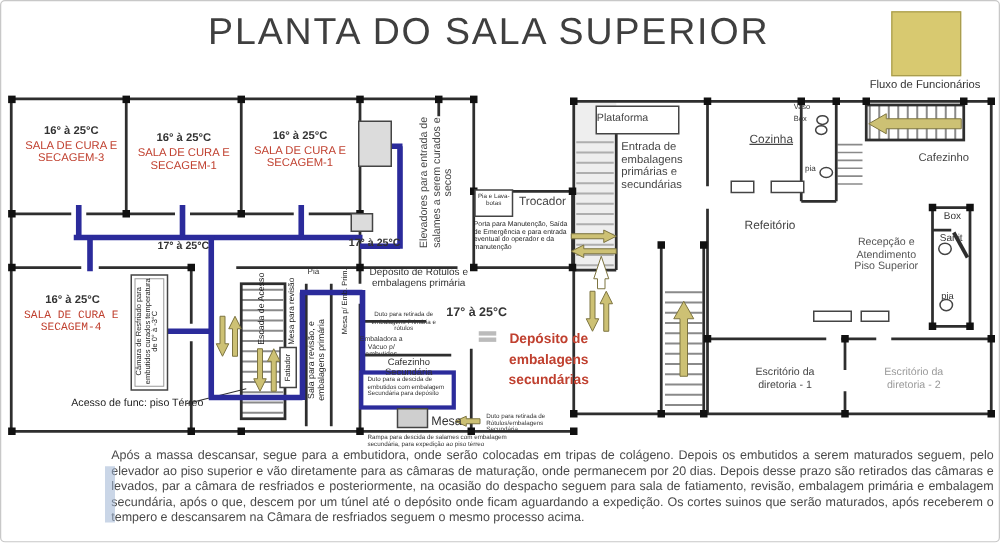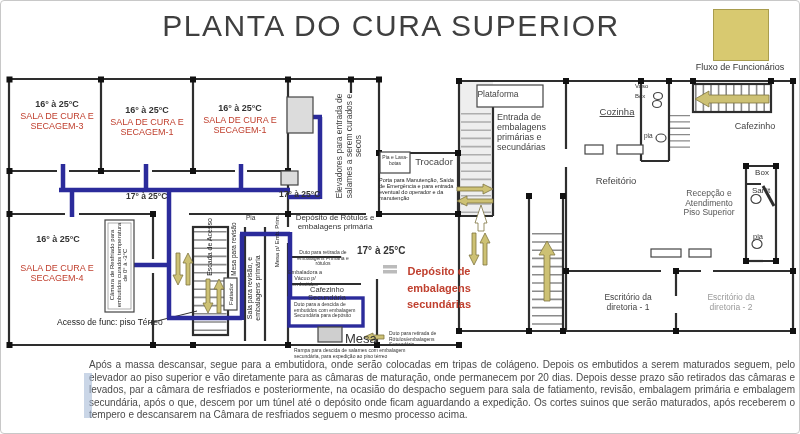--- a/index.html
+++ b/index.html
@@ -170,32 +170,32 @@
       <polygon points="456,200 466,195 466,198 492,198 492,202 466,202 466,205"></polygon>
       <polygon points="473,264 478,254 475,254 475,232 471,232 471,254 468,254"></polygon>
       <polygon points="484,232 489,242 486,242 486,264 482,264 482,242 479,242"></polygon>
       <polygon points="546,240 554,254 549,254 549,300 543,300 543,254 538,254"></polygon>
       <polygon points="694,98 708,90 708,94 768,94 768,102 708,102 708,106"></polygon>
       <polygon points="363,336 372,332 372,334 383,334 383,338 372,338 372,340"></polygon>
       <polygon points="480,204 480,204 486,222 483,222 483,230 477,230 477,222 474,222 480,204" fill="#ffffff"></polygon>
     </g>
   </svg>
 
-  <div id="title">PLANTA DO CURA SUPERIOR</div>
+  <div id="title">PLANTA DO SALA SUPERIOR</div>
   <div id="legend-swatch"></div>
   <div id="legend-label">Fluxo de Funcionários</div>
 
   <div class="lbl c b" style="left:14px;top:98px;width:84px;font-size:9px;">16° à 25°C</div>
   <div class="lbl c red" style="left:12px;top:110px;width:88px;font-size:9px;">SALA DE CURA E SECAGEM-3</div>
   <div class="lbl c b" style="left:104px;top:104px;width:84px;font-size:9px;">16° à 25°C</div>
   <div class="lbl c red" style="left:104px;top:116px;width:84px;font-size:9px;">SALA DE CURA E SECAGEM-1</div>
   <div class="lbl c b" style="left:197px;top:102px;width:84px;font-size:9px;">16° à 25°C</div>
   <div class="lbl c red" style="left:197px;top:114px;width:84px;font-size:9px;">SALA DE CURA E SECAGEM-1</div>
   <div class="lbl c b" style="left:14px;top:233px;width:86px;font-size:9px;">16° à 25°C</div>
-  <div class="lbl c red" style="left:8px;top:262px;width:96px;font-size:9px;">SALA DE CURA E SECAGEM-4</div>
+  <div class="lbl c red" style="left:8px;top:246px;width:96px;font-size:9px;font-family:Liberation Mono, monospace;">SALA DE CURA E SECAGEM-4</div>
 
   <div class="lbl b" style="left:125px;top:191px;font-size:8.5px;">17° à 25°C</div>
   <div class="lbl b" style="left:278px;top:189px;font-size:8.5px;">17° à 25°C</div>
   <div class="lbl b" style="left:356px;top:244px;font-size:10px;">17° à 25°C</div>
 
   <div class="lbl vwrap" style="left:118px;top:264px;width:86px;font-size:6px;color:#222;">Câmara de Resfriado para embutidos curados temperatura de 0° à -3°C</div>
   <div class="lbl v" style="left:209px;top:246px;font-size:7px;color:#222;">Escada de Acesso</div>
   <div class="lbl v" style="left:233px;top:248px;font-size:6.5px;color:#222;">Mesa para revisão</div>
   <div class="lbl v" style="left:229.5px;top:293px;font-size:6px;color:#222;">Fatiador</div>
   <div class="lbl vwrap" style="left:253px;top:287px;width:82px;font-size:7px;color:#222;">Sala para revisão, e embalagens primária</div>
@@ -206,21 +206,21 @@
   <div class="lbl" style="left:56px;top:317px;width:130px;font-size:8.5px;color:#222;">Acesso de func: piso Térreo</div>
   <div class="lbl c" style="left:409px;top:156px;width:48px;font-size:9.5px;color:#444;">Trocador</div>
   <div class="lbl c" style="left:380px;top:154px;width:28px;font-size:5px;">Pia e Lava-botas</div>
   <div class="lbl" style="left:378px;top:176px;width:76px;font-size:5.5px;color:#222;">Porta para Manutenção, Saída de Emergência e para entrada eventual do operador e da manutenção</div>
 
   <div class="lbl c" style="left:292px;top:213px;width:84px;font-size:8px;color:#333;">Depósito de Rótulos e embalagens primária</div>
   <div class="lbl c" style="left:296px;top:249px;width:52px;font-size:5px;">Duto para retirada de embalagens Primária e rótulos</div>
   <div class="lbl c" style="left:283px;top:268px;width:42px;font-size:5.5px;">Embaladora a Vácuo p/ embutidos</div>
   <div class="lbl c" style="left:290px;top:285px;width:72px;font-size:7.5px;color:#333;">Cafezinho Secundária</div>
   <div class="lbl" style="left:293px;top:301px;width:64px;font-size:5px;">Duto para a descida de embutidos com embalagem Secundária para depósito</div>
-  <div class="lbl" style="left:344px;top:331px;font-size:13px;color:#333;">Mesa</div>
+  <div class="lbl" style="left:344px;top:331px;font-size:10px;color:#333;">Mesa</div>
   <div class="lbl" style="left:388px;top:330px;width:58px;font-size:5px;">Duto para retirada de Rótulos/embalagens Secundária</div>
   <div class="lbl" style="left:293px;top:347px;width:138px;font-size:5px;">Rampa para descida de salames com embalagem secundária, para expedição ao piso térreo</div>
   <div class="lbl c red b" style="left:396px;top:262px;width:84px;font-size:11px;line-height:1.5;">Depósito de embalagens secundárias</div>
 
   <div class="lbl c" style="left:466px;top:89px;width:62px;font-size:8.5px;color:#444;">Plataforma</div>
   <div class="lbl" style="left:496px;top:111px;width:60px;font-size:9px;color:#444;">Entrada de embalagens primárias e secundárias</div>
   <div class="lbl c" style="left:588px;top:106px;width:56px;font-size:9.5px;color:#444;text-decoration:underline;">Cozinha</div>
   <div class="lbl c" style="left:582px;top:175px;width:66px;font-size:9.5px;color:#444;">Refeitório</div>
   <div class="lbl c" style="left:726px;top:120px;width:56px;font-size:9px;color:#444;">Cafezinho</div>
   <div class="lbl c" style="left:680px;top:188px;width:56px;font-size:8.5px;color:#555;">Recepção e Atendimento Piso Superior</div>

